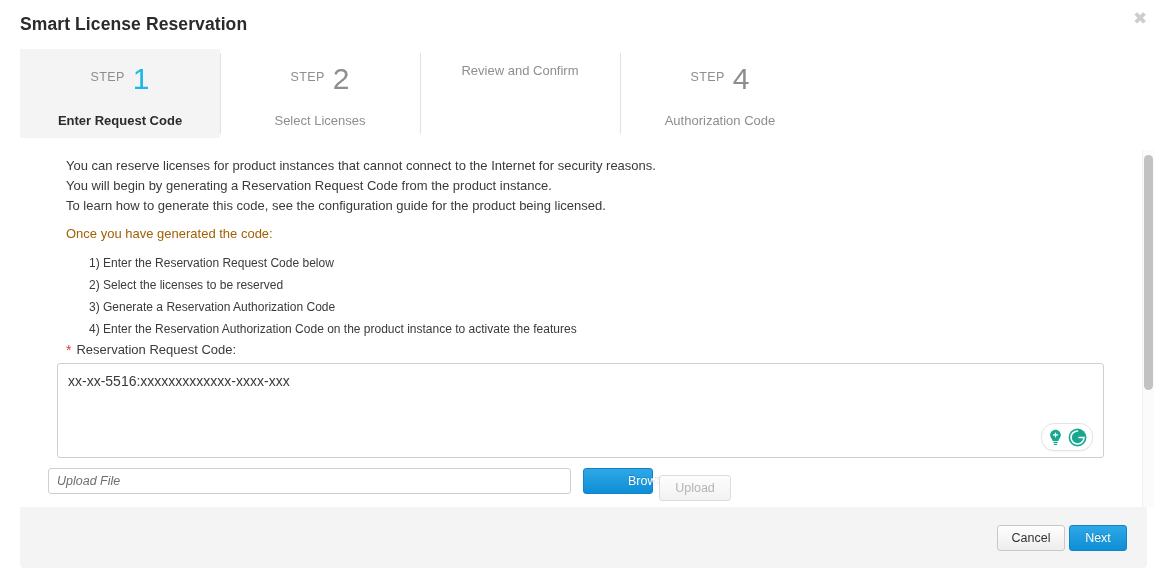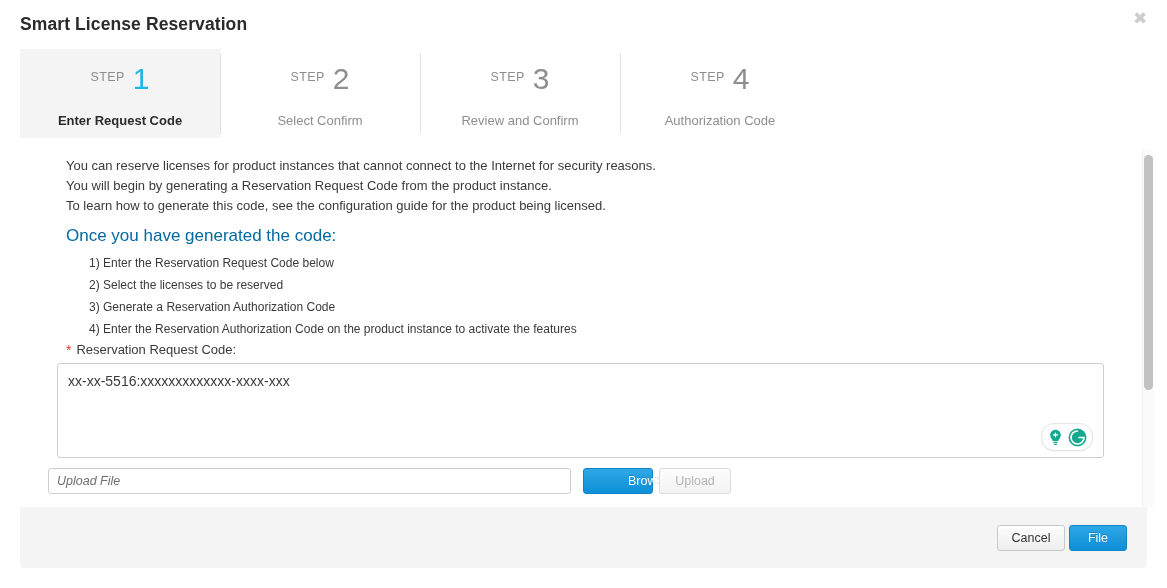--- a/index.html
+++ b/index.html
@@ -143,22 +143,22 @@
     top: 18px;
     font-size: 13px;
     line-height: 20px;
     color: #3a3a3a;
   }
   .intro p { margin: 0; }
   .once-line {
     position: absolute;
     left: 66px;
     top: 88px;
-    font-size: 17px;
-    color: #0369a1;
+    font-size: 13px;
+    color: #a16207;
   }
   .numbered {
     position: absolute;
     left: 89px;
     top: 114px;
     font-size: 12px;
     color: #3a3a3a;
   }
   .numbered div { height: 22px; line-height: 22px; }
 
@@ -260,21 +260,21 @@
     color: #ffffff;
     font-size: 12.5px;
     font-family: "Liberation Sans", sans-serif;
     cursor: pointer;
     text-shadow: 0 -1px 0 rgba(0,0,0,0.18);
     padding-left: 44px;
   }
   .btn-upload {
     position: absolute;
     left: 611px;
-    top: 0;
+    top: 7px;
     width: 72px;
     height: 26px;
     box-sizing: border-box;
     border: 1px solid #dcdcdc;
     border-radius: 3px;
     background: linear-gradient(to bottom, #fdfdfd 0%, #f2f2f2 100%);
     color: #b4b4b4;
     font-size: 12.5px;
     font-family: "Liberation Sans", sans-serif;
     cursor: default;
@@ -359,27 +359,24 @@
       <div class="step-head">
         <span class="step-word">STEP</span><span class="step-num">1</span>
       </div>
       <div class="step-label">Enter Request Code</div>
     </div>
 
     <div class="step">
       <div class="step-head">
         <span class="step-word">STEP</span><span class="step-num">2</span>
       </div>
-      <div class="step-label">Select Confirm</div>
+      <div class="step-label">Select Licenses</div>
     </div>
 
     <div class="step">
-      <div class="step-head">
-        <span class="step-word">STEP</span><span class="step-num">3</span>
-      </div>
       <div class="step-label">Review and Confirm</div>
     </div>
 
     <div class="step">
       <div class="step-head">
         <span class="step-word">STEP</span><span class="step-num">4</span>
       </div>
       <div class="step-label">Authorization Code</div>
     </div>
 
@@ -432,16 +429,16 @@
 
     </div>
   </div>
 
   <div class="scroll-track">
     <div class="scroll-thumb"></div>
   </div>
 
   <div class="dlg-footer">
     <button class="btn-cancel">Cancel</button>
-    <button class="btn-next">File</button>
+    <button class="btn-next">Next</button>
   </div>
 
 </div>
 
 </body></html>

